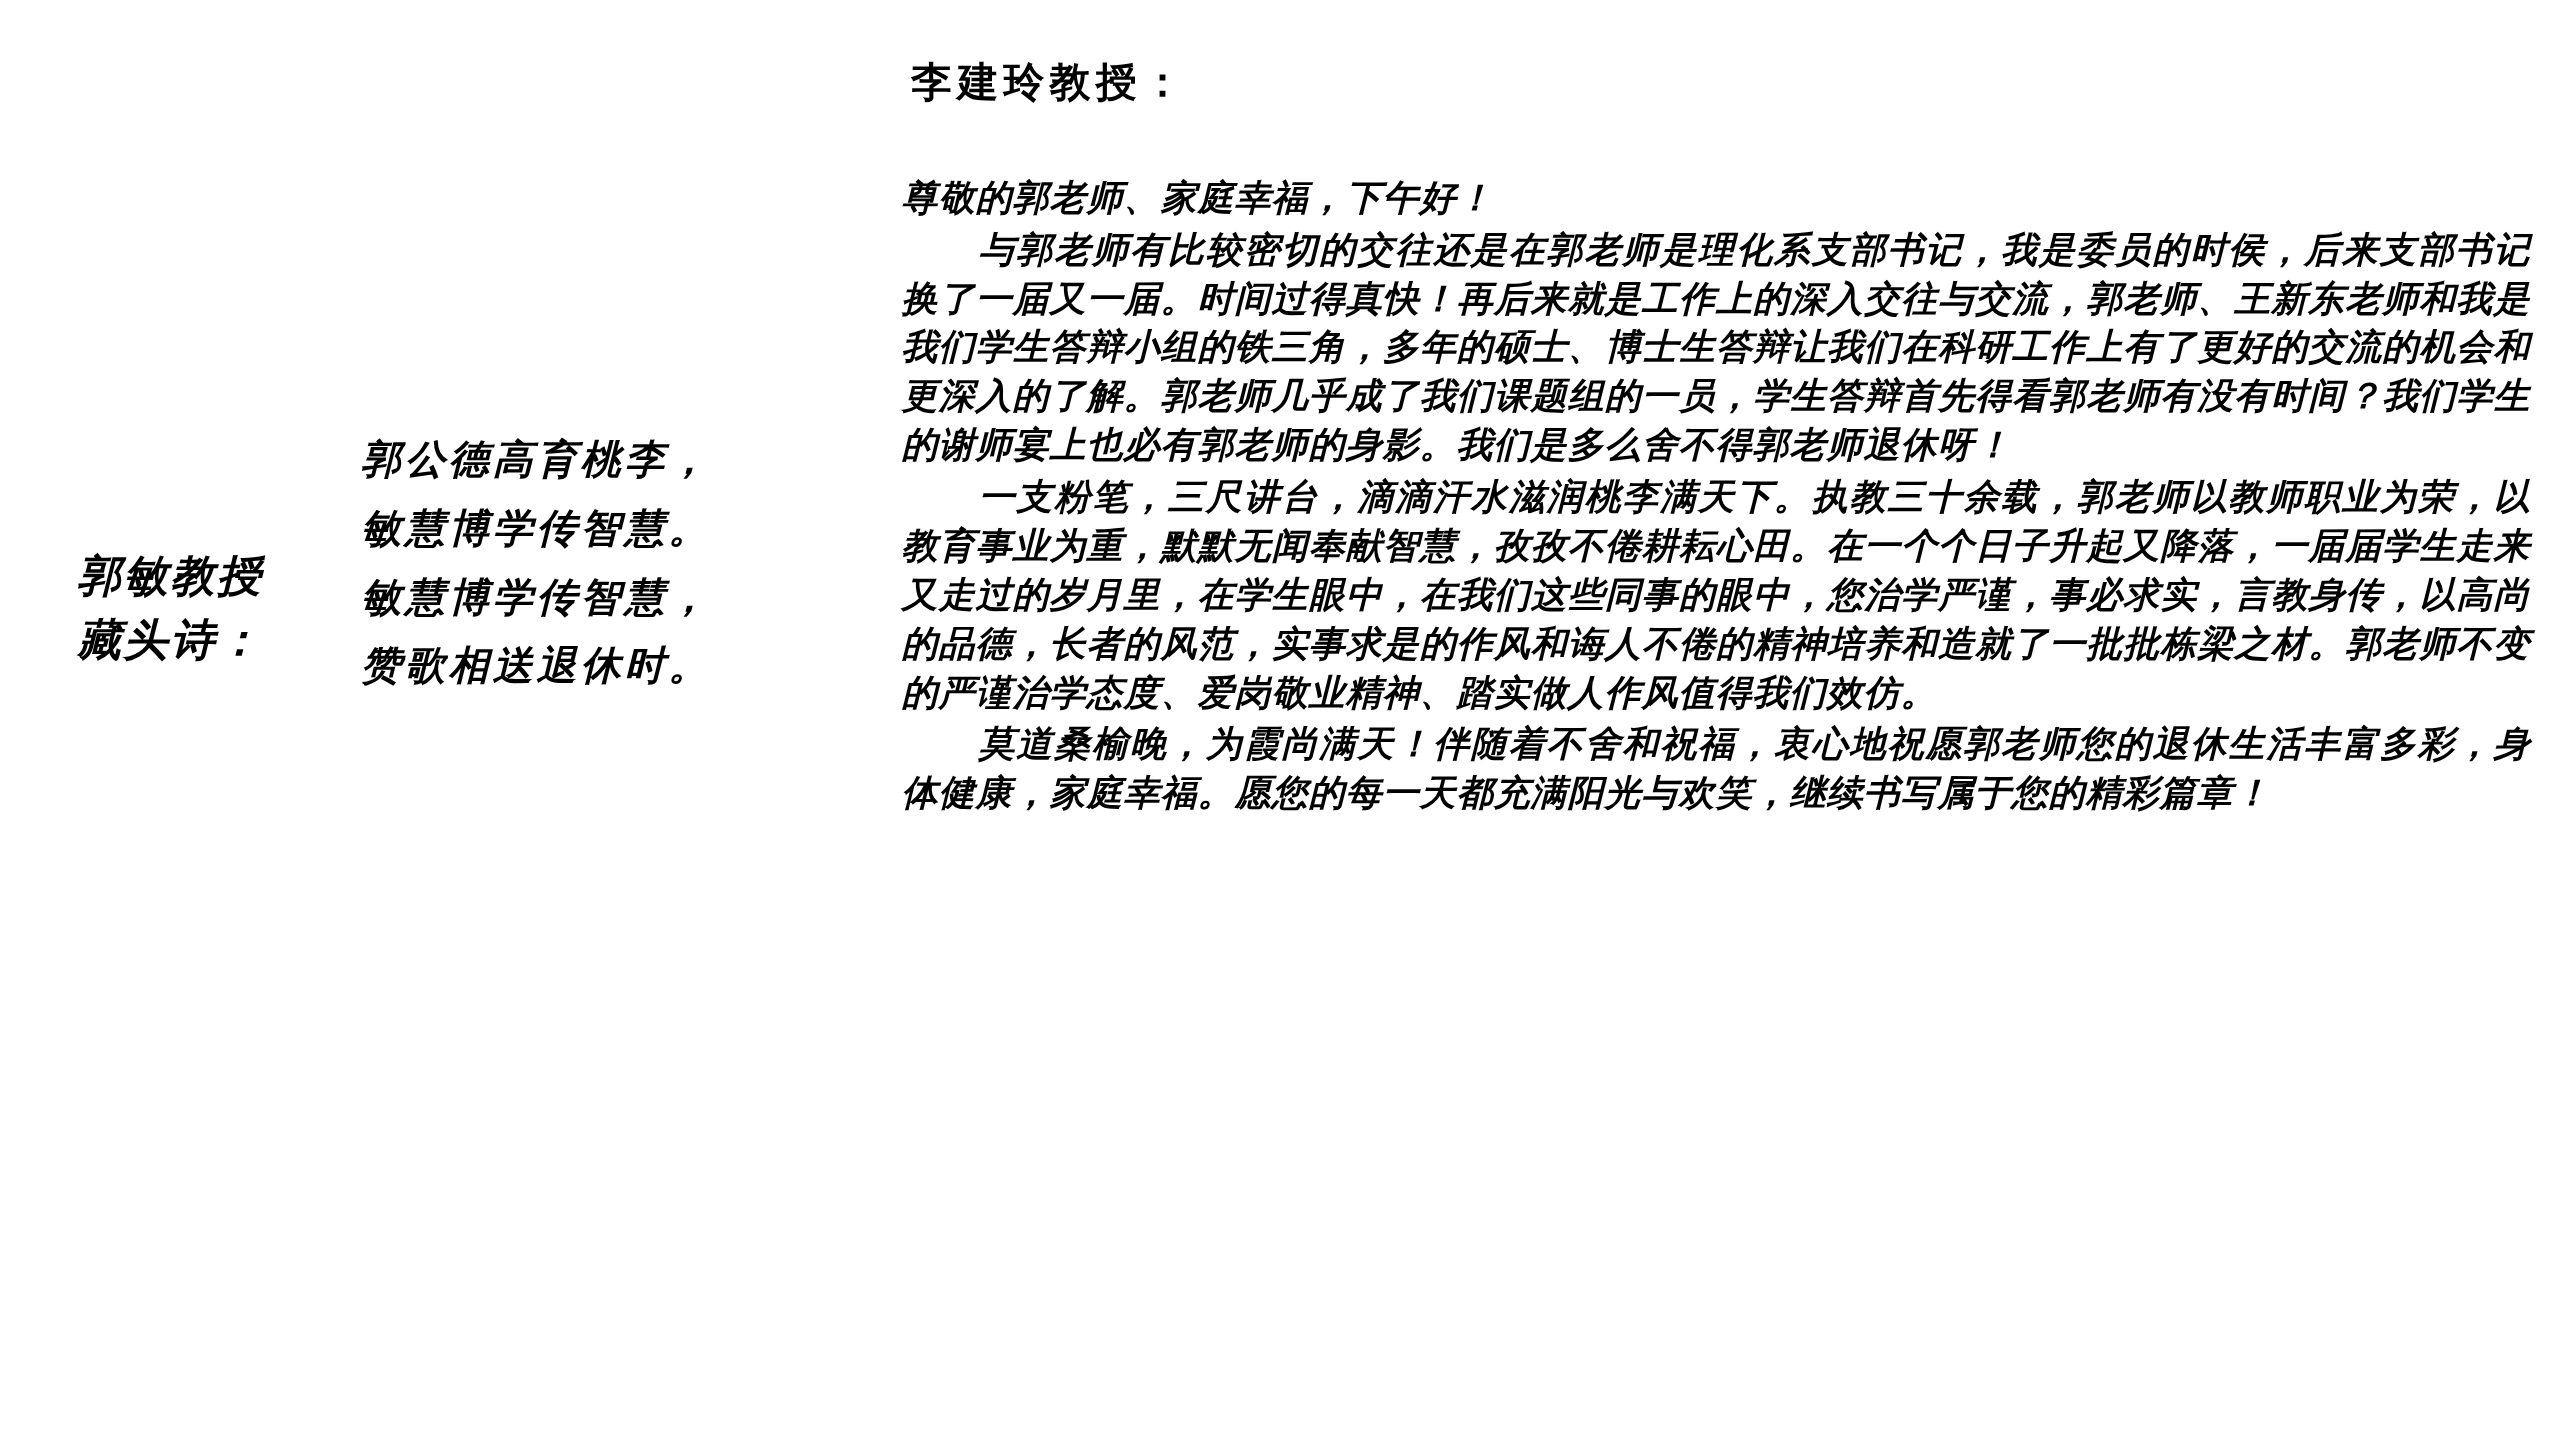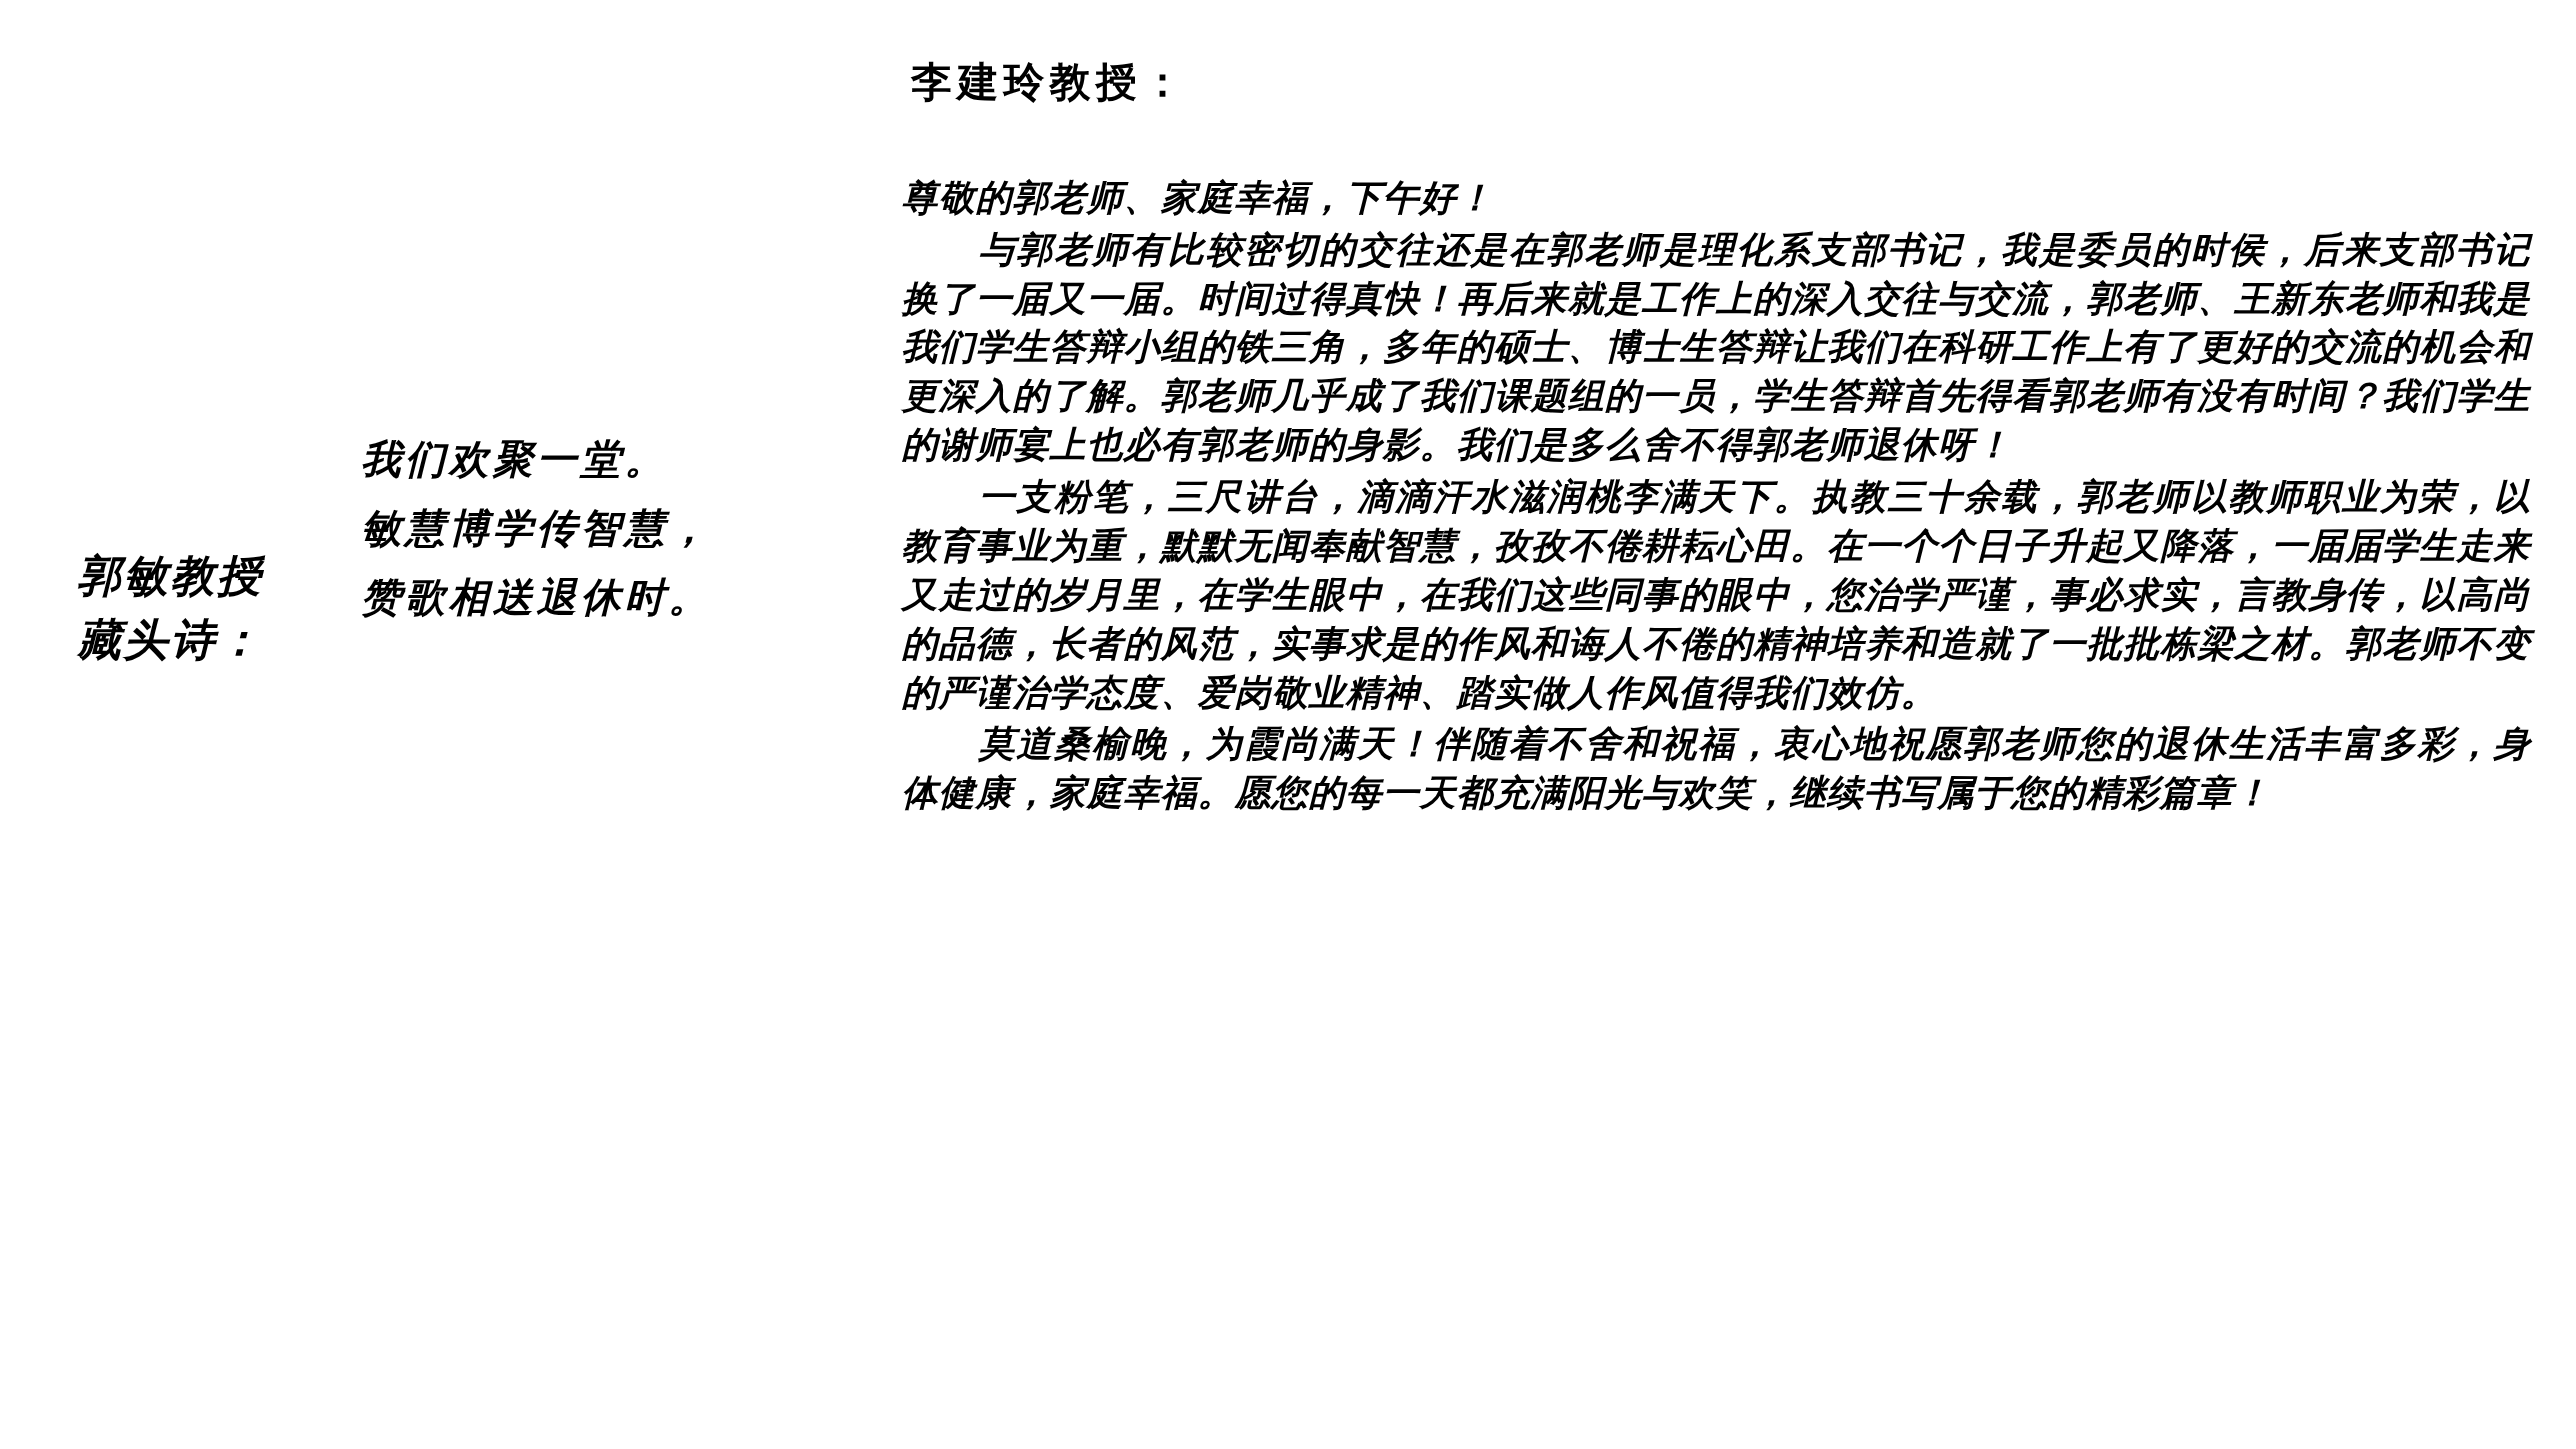--- a/index.html
+++ b/index.html
@@ -98,21 +98,22 @@
 </style>
 </head>
 <body>
 
 <div class="page">
 
   <div class="left-col">
     <div class="poem-label">郭敏教授
 藏头诗：</div>
     <div class="poem-lines">
-      <div class="pline">我们欢聚一堂。</div>
+      <div class="pline">郭公德高育桃李，</div>
+      <div class="pline">敏慧博学传智慧。</div>
       <div class="pline">敏慧博学传智慧，</div>
       <div class="pline">赞歌相送退休时。</div>
     </div>
   </div>
 
   <div class="right-col">
     <div class="salutation">李建玲教授：</div>
     <div class="speech-body">
       <p class="nolast">尊敬的郭老师、家庭幸福，下午好！</p>
       <p class="indent">与郭老师有比较密切的交往还是在郭老师是理化系支部书记，我是委员的时侯，后来支部书记换了一届又一届。时间过得真快！再后来就是工作上的深入交往与交流，郭老师、王新东老师和我是我们学生答辩小组的铁三角，多年的硕士、博士生答辩让我们在科研工作上有了更好的交流的机会和更深入的了解。郭老师几乎成了我们课题组的一员，学生答辩首先得看郭老师有没有时间？我们学生的谢师宴上也必有郭老师的身影。我们是多么舍不得郭老师退休呀！</p>

